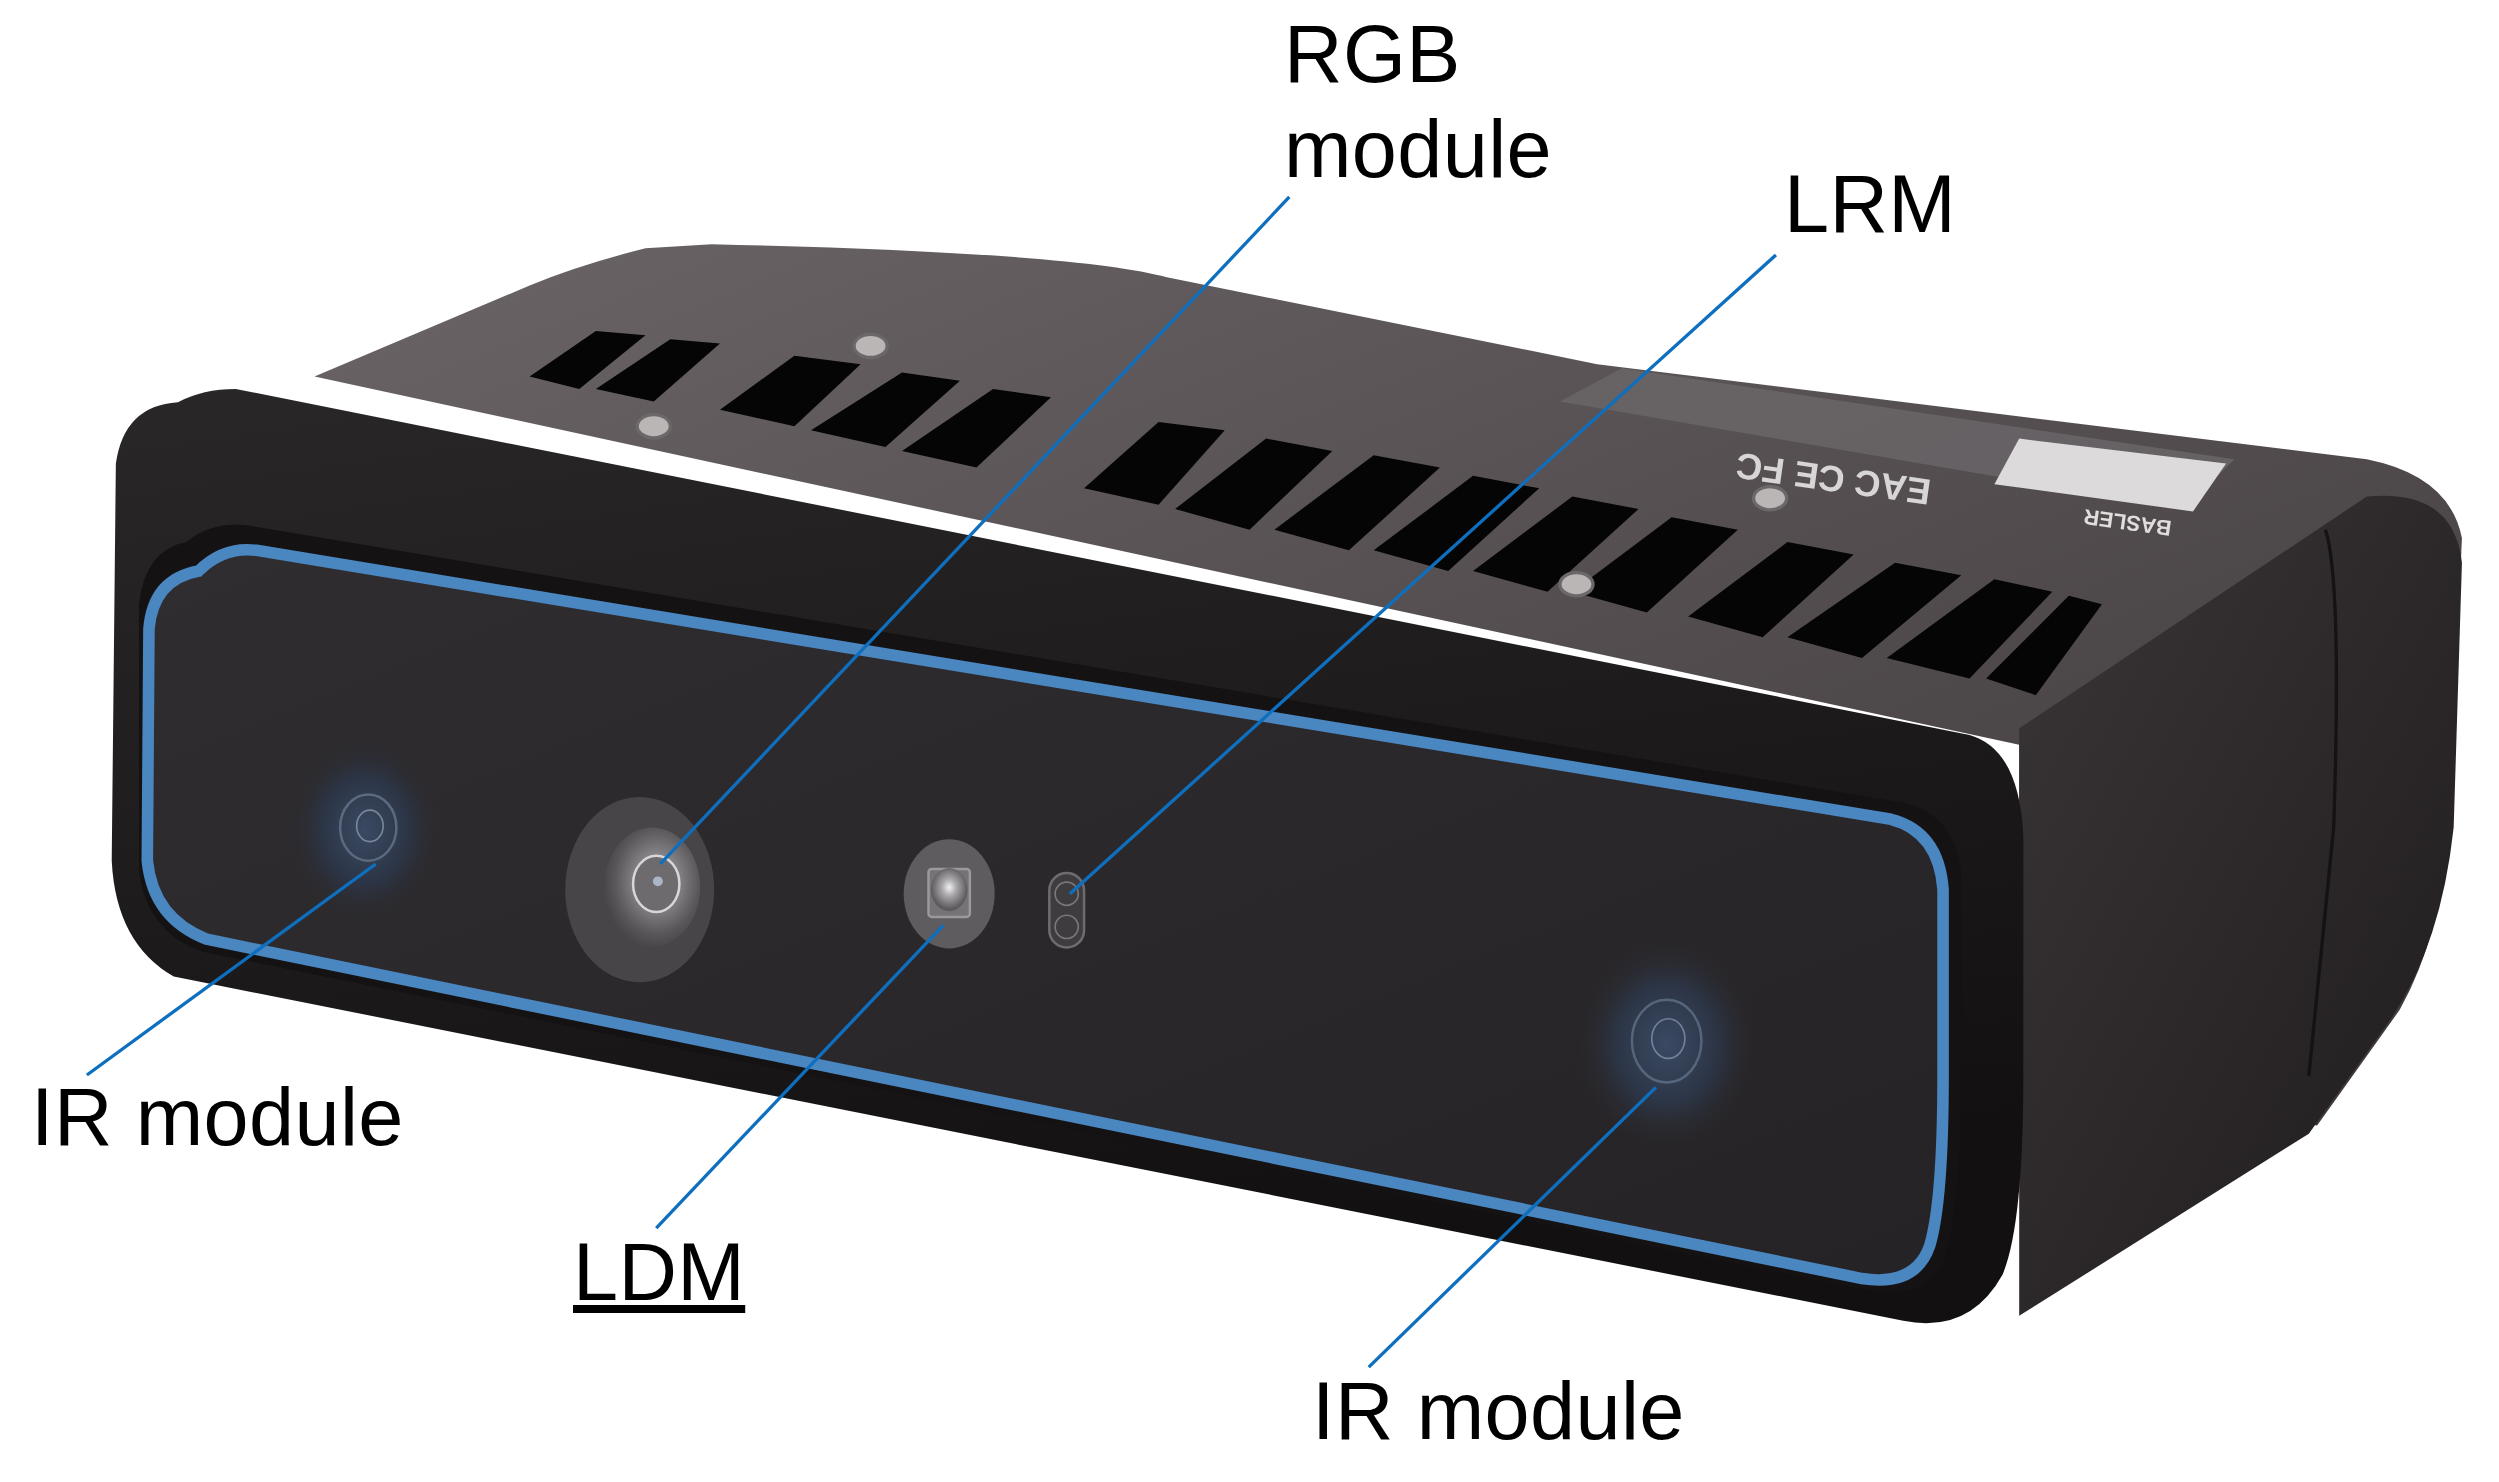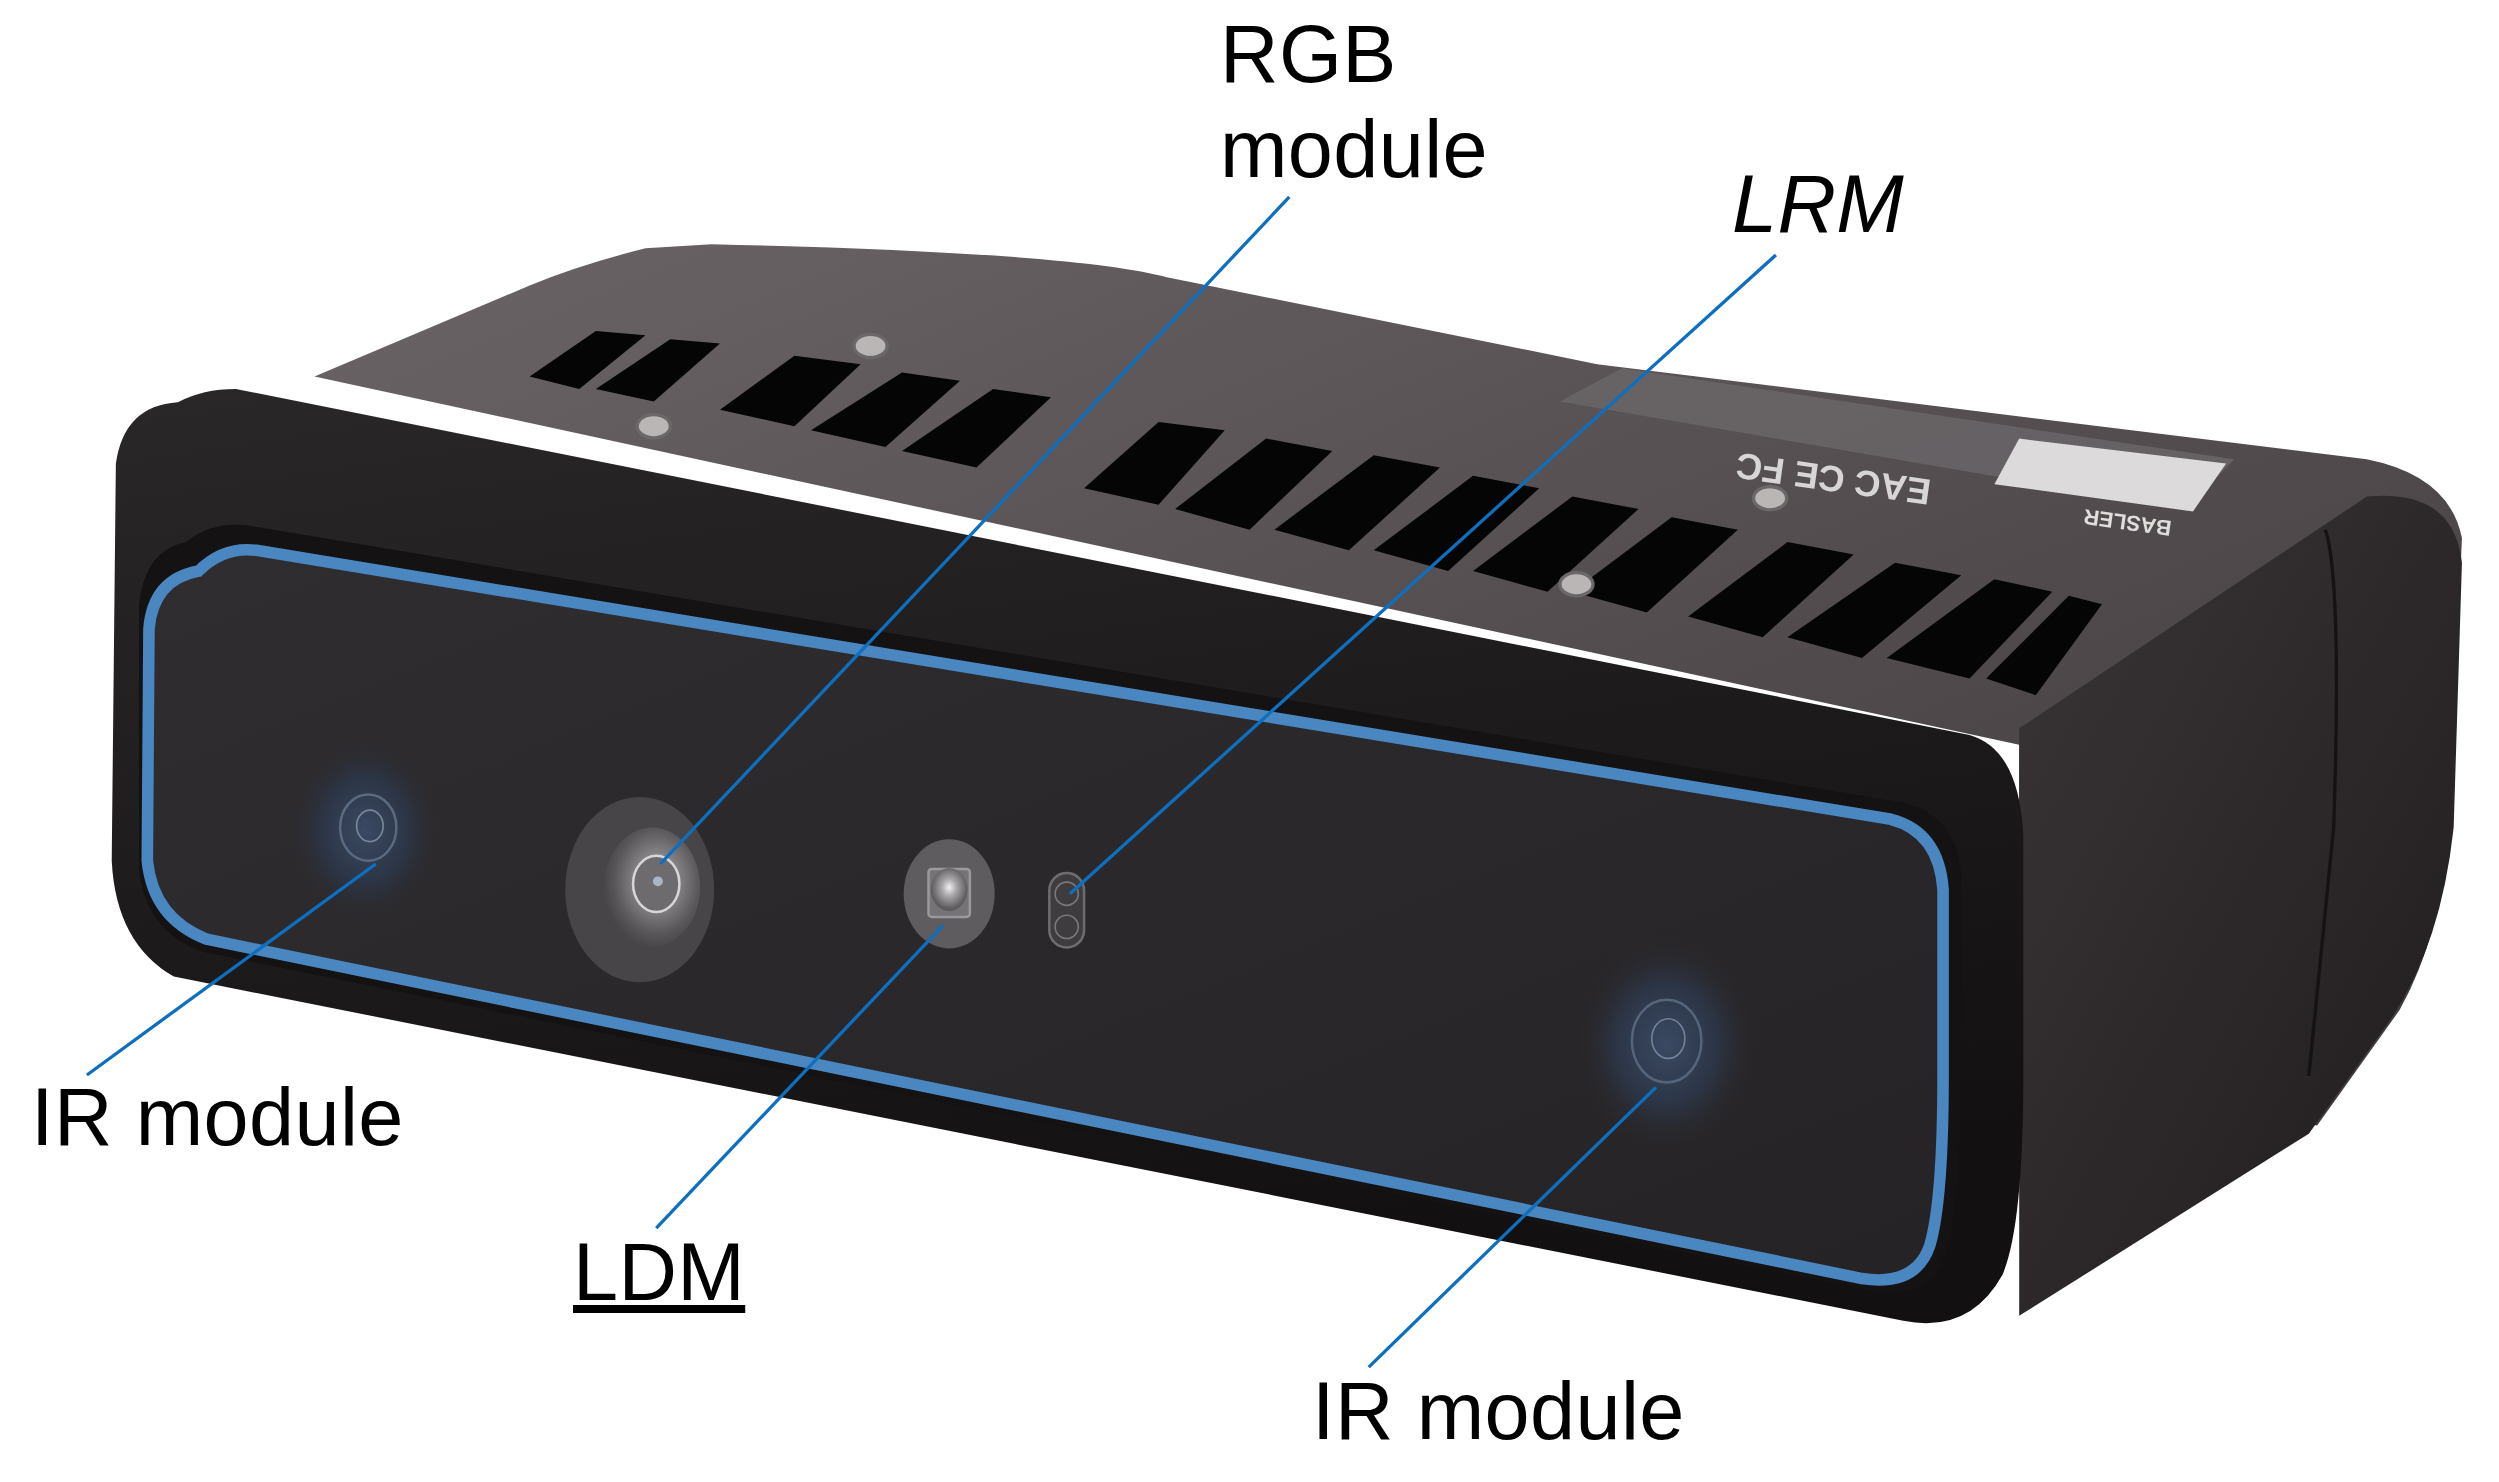--- a/index.html
+++ b/index.html
@@ -144,19 +144,19 @@
 
   <g stroke="#0f6fbf" stroke-width="4" stroke-linecap="butt">
     <line x1="1558" y1="238" x2="798" y2="1044"></line>
     <line x1="2146" y1="308" x2="1293" y2="1080"></line>
     <line x1="105" y1="1299" x2="454" y2="1044"></line>
     <line x1="793" y1="1484" x2="1140" y2="1118"></line>
     <line x1="1654" y1="1652" x2="2001" y2="1314"></line>
   </g>
 </svg>
 
-<div class="callout-label" style="left: 1220px; top: 6.6px;">RGB
+<div class="callout-label" style="left: 1284px; top: 6.6px;">RGB
 module</div>
-<div class="callout-label" style="left: 1732px; top: 157px; font-style: italic;">LRM</div>
+<div class="callout-label" style="left: 1784px; top: 157px;">LRM</div>
 <div class="callout-label" style="left: 31px; top: 1070px;">IR module</div>
 <div class="callout-label" style="left: 573px; top: 1225px; text-decoration: underline;">LDM</div>
 <div class="callout-label" style="left: 1312px; top: 1364px;">IR module</div>
 
 
 </body></html>

